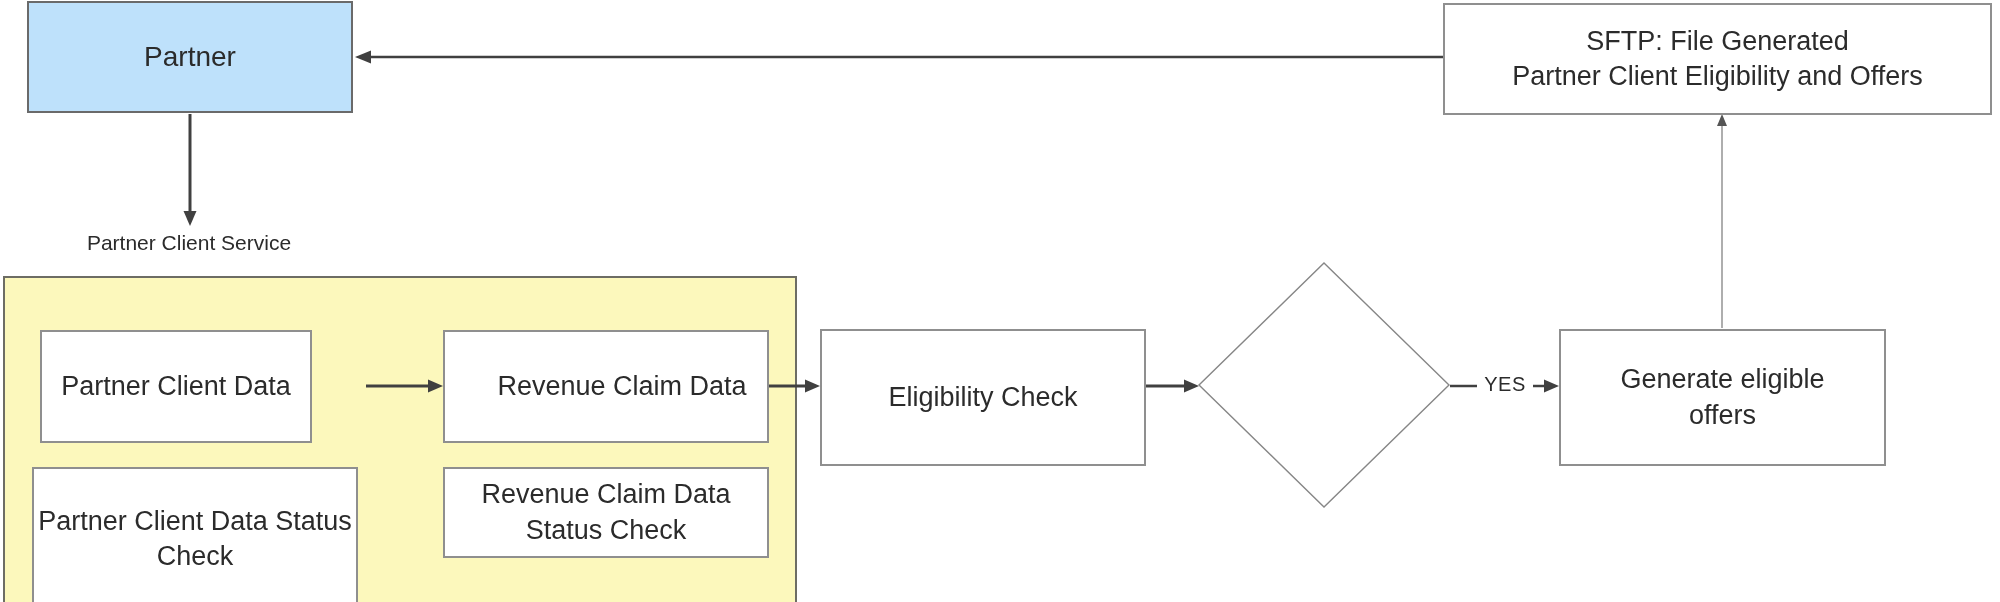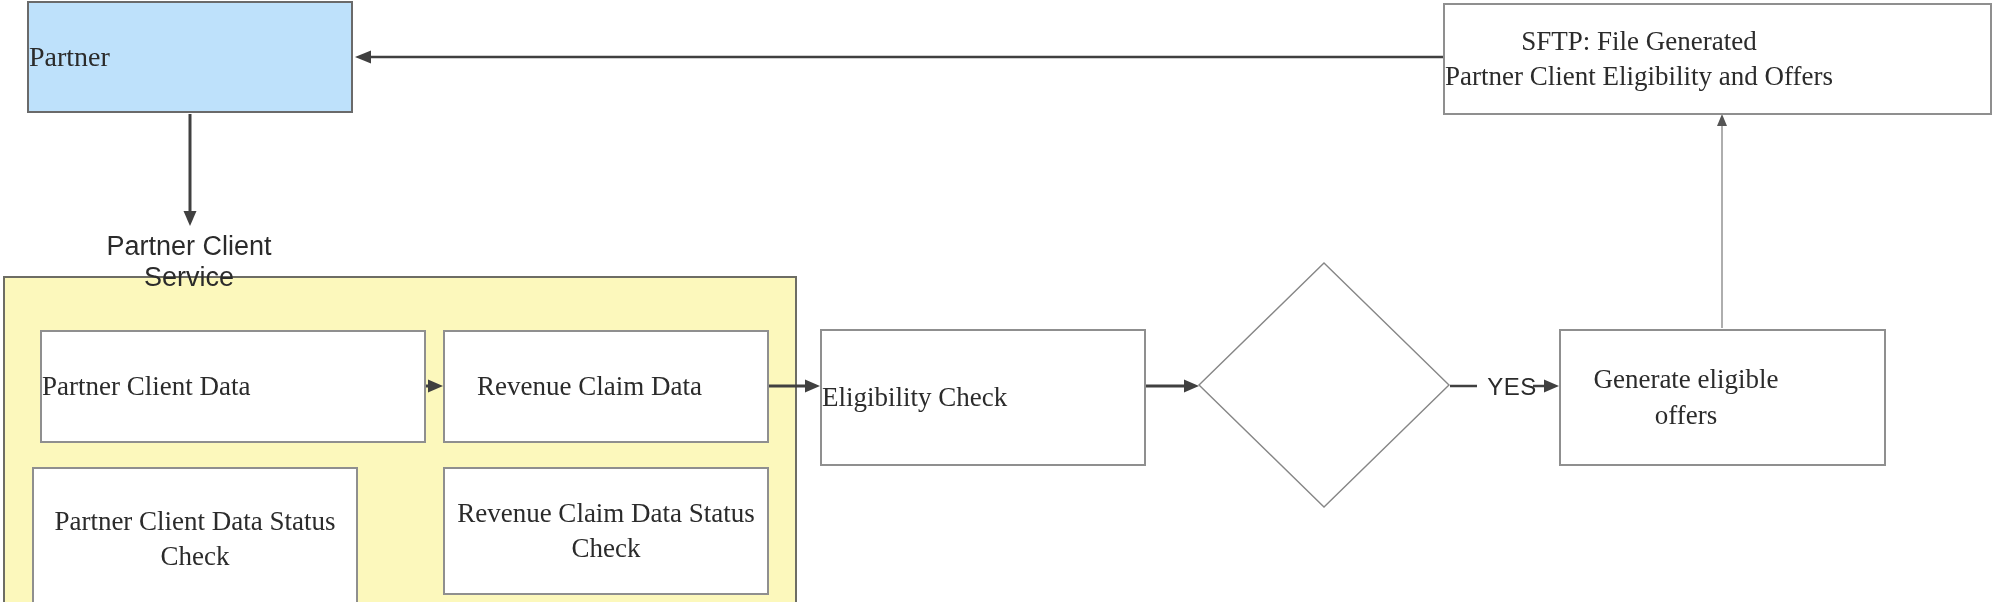--- a/index.html
+++ b/index.html
@@ -4,58 +4,57 @@
 <style>
   html,body{margin:0;padding:0;background:#ffffff;}
   .canvas{
     position:relative;width:2000px;height:602px;overflow:hidden;
     background:#ffffff;
     font-family:"Liberation Sans",sans-serif;
     color:var(--text,#2b2b2b);
   }
   .node{
     position:absolute;box-sizing:border-box;
-    display:flex;align-items:center;justify-content:flex-start;
+    display:flex;align-items:center;justify-content:center;
     text-align:center;font-size:27px;line-height:1.3;
     background:var(--process-fill,#ffffff);
     border:2px solid var(--process-border,#8f8f8f);
-    font-family:Liberation Serif, serif;
   }
   .node .inner{display:block;}
   .partner{
     left:27px;top:1px;width:326px;height:112px;
     background:var(--partner-fill,#bee1fb);
     border:2px solid var(--partner-border,#6a6a6a);
     font-size:28px;
   }
   .group-yellow{
     position:absolute;left:3px;top:276px;width:794px;height:349px;
     box-sizing:border-box;
     background:var(--service-group-fill,#fcf8bc);
     border:2px solid var(--service-group-border,#6d6d64);
     z-index:1;
   }
   .svg-layer{position:absolute;left:0;top:0;z-index:2;}
   .node,.floating-label{z-index:3;}
-  .pcd{left:40px;top:330px;width:386px;height:113px;}
+  .pcd{left:40px;top:330px;width:272px;height:113px;}
   .rcd{left:443px;top:330px;width:326px;height:113px;padding-left:32px;}
   .pcdsc{left:32px;top:467px;width:326px;height:144px;}
-  .rcdsc{left:443px;top:467px;width:326px;height:128px;}
+  .rcdsc{left:443px;top:467px;width:326px;height:91px;}
   .elig{left:820px;top:329px;width:326px;height:137px;}
   .gen{left:1559px;top:329px;width:327px;height:137px;}
   .gen .inner{max-width:250px;}
   .sftp{left:1443px;top:3px;width:549px;height:112px;}
   .diamond-label{
     position:absolute;left:1264px;top:263px;width:120px;height:244px;
     display:flex;align-items:center;justify-content:center;text-align:center;
     font-size:27px;line-height:1.3;background:transparent;
   }
   .floating-label{position:absolute;text-align:center;}
-  .service-label{left:58px;top:231px;width:262px;font-size:27px;}
-  .yes-label{left:1479px;top:373px;width:52px;font-size:24px;letter-spacing:.5px;margin-left:7px;}
+  .service-label{left:58px;top:231px;width:262px;font-size:21px;}
+  .yes-label{left:1479px;top:373px;width:52px;font-size:20px;letter-spacing:.5px;}
   .edge{stroke:var(--edge,#404040);stroke-width:3;fill:none;}
   .edge-mid{stroke:var(--edge,#404040);stroke-width:2.5;fill:none;}
   .edge-thin{stroke:var(--edge-light,#9a9a9a);stroke-width:1.6;fill:none;}
   .arrowhead{fill:var(--edge,#404040);stroke:none;}
   .arrowhead-small{fill:#555555;stroke:none;}
   .shape-diamond{fill:#ffffff;stroke:#868686;stroke-width:1.4;}
 </style>
 </head>
 <body>
 

